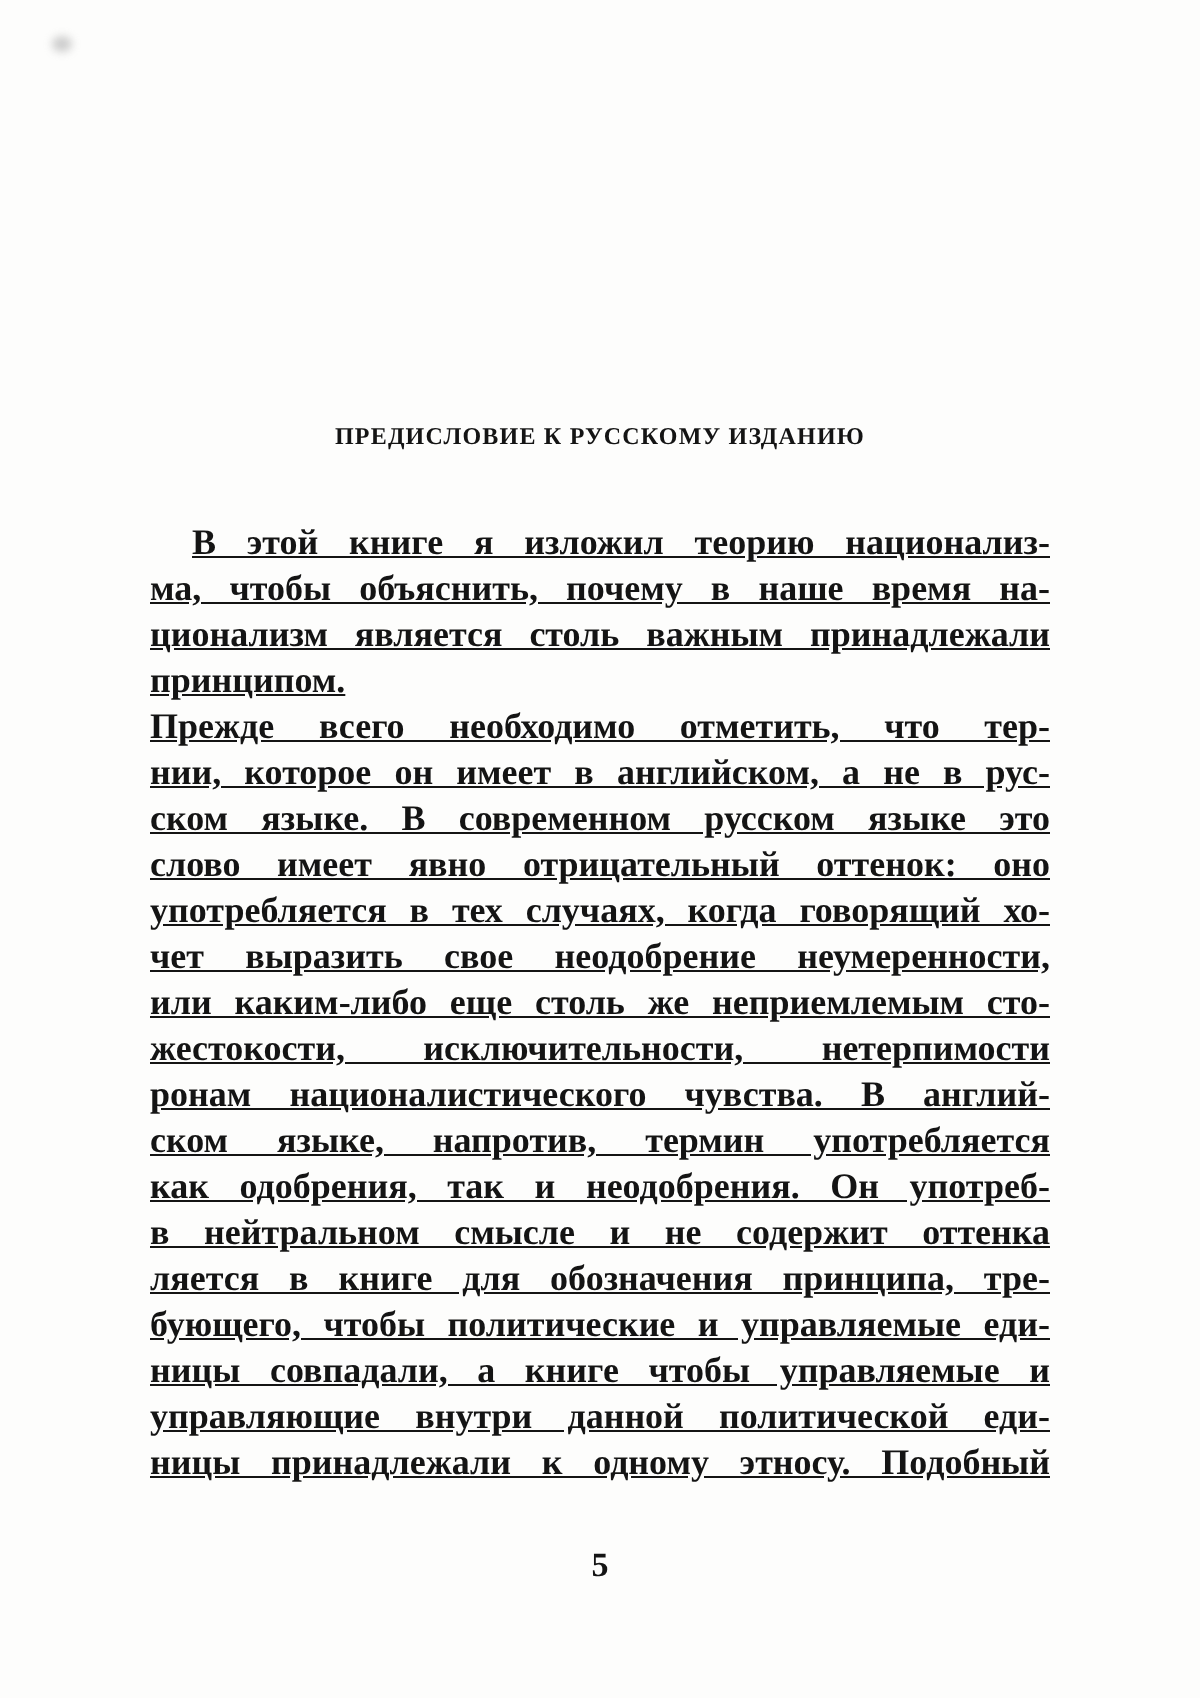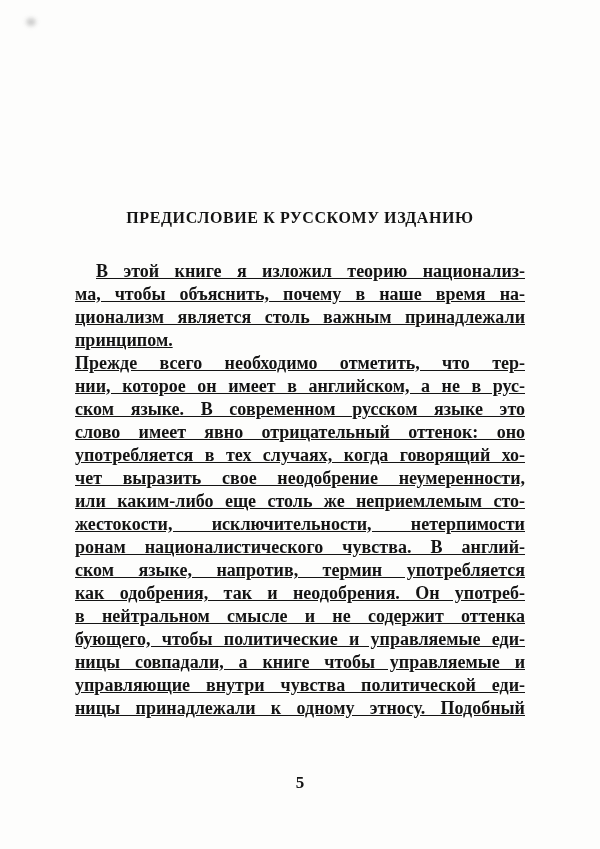--- a/index.html
+++ b/index.html
@@ -25,21 +25,21 @@
     width: 10px;
     height: 8px;
     background: #b9b9b9;
     border-radius: 50%;
     filter: blur(2px);
     opacity: 0.7;
   }
   .title {
     margin: 206px 40px 0 40px;
     text-align: center;
-    font-size: 16px;
+    font-size: 12px;
     line-height: 24px;
     font-weight: 700;
     letter-spacing: 0.6px;
     white-space: nowrap;
   }
   .body-text {
     position: absolute;
     left: 75px;
     top: 260px;
     width: 450px;
@@ -99,23 +99,24 @@
       <div class="line">ском языке. В современном русском языке это</div>
       <div class="line">слово имеет явно отрицательный оттенок: оно</div>
       <div class="line">употребляется в тех случаях, когда говорящий хо-</div>
       <div class="line">чет выразить свое неодобрение неумеренности,</div>
       <div class="line">или каким-либо еще столь же неприемлемым сто-</div>
       <div class="line">жестокости, исключительности, нетерпимости</div>
       <div class="line">ронам националистического чувства. В англий-</div>
       <div class="line">ском языке, напротив, термин употребляется</div>
       <div class="line">как одобрения, так и неодобрения. Он употреб-</div>
       <div class="line">в нейтральном смысле и не содержит оттенка</div>
+      <div class="line">ляется в книге для обозначения принципа, тре-</div>
       <div class="line">бующего, чтобы политические и управляемые еди-</div>
       <div class="line">ницы совпадали, а книге чтобы управляемые и</div>
-      <div class="line">управляющие внутри чувства политической еди-</div>
+      <div class="line">управляющие внутри данной политической еди-</div>
       <div class="line">ницы принадлежали к одному этносу. Подобный</div>
     </div>
 
   </div>
 
   <div class="page-number">5</div>
 
 </div>
 
 </body></html>

